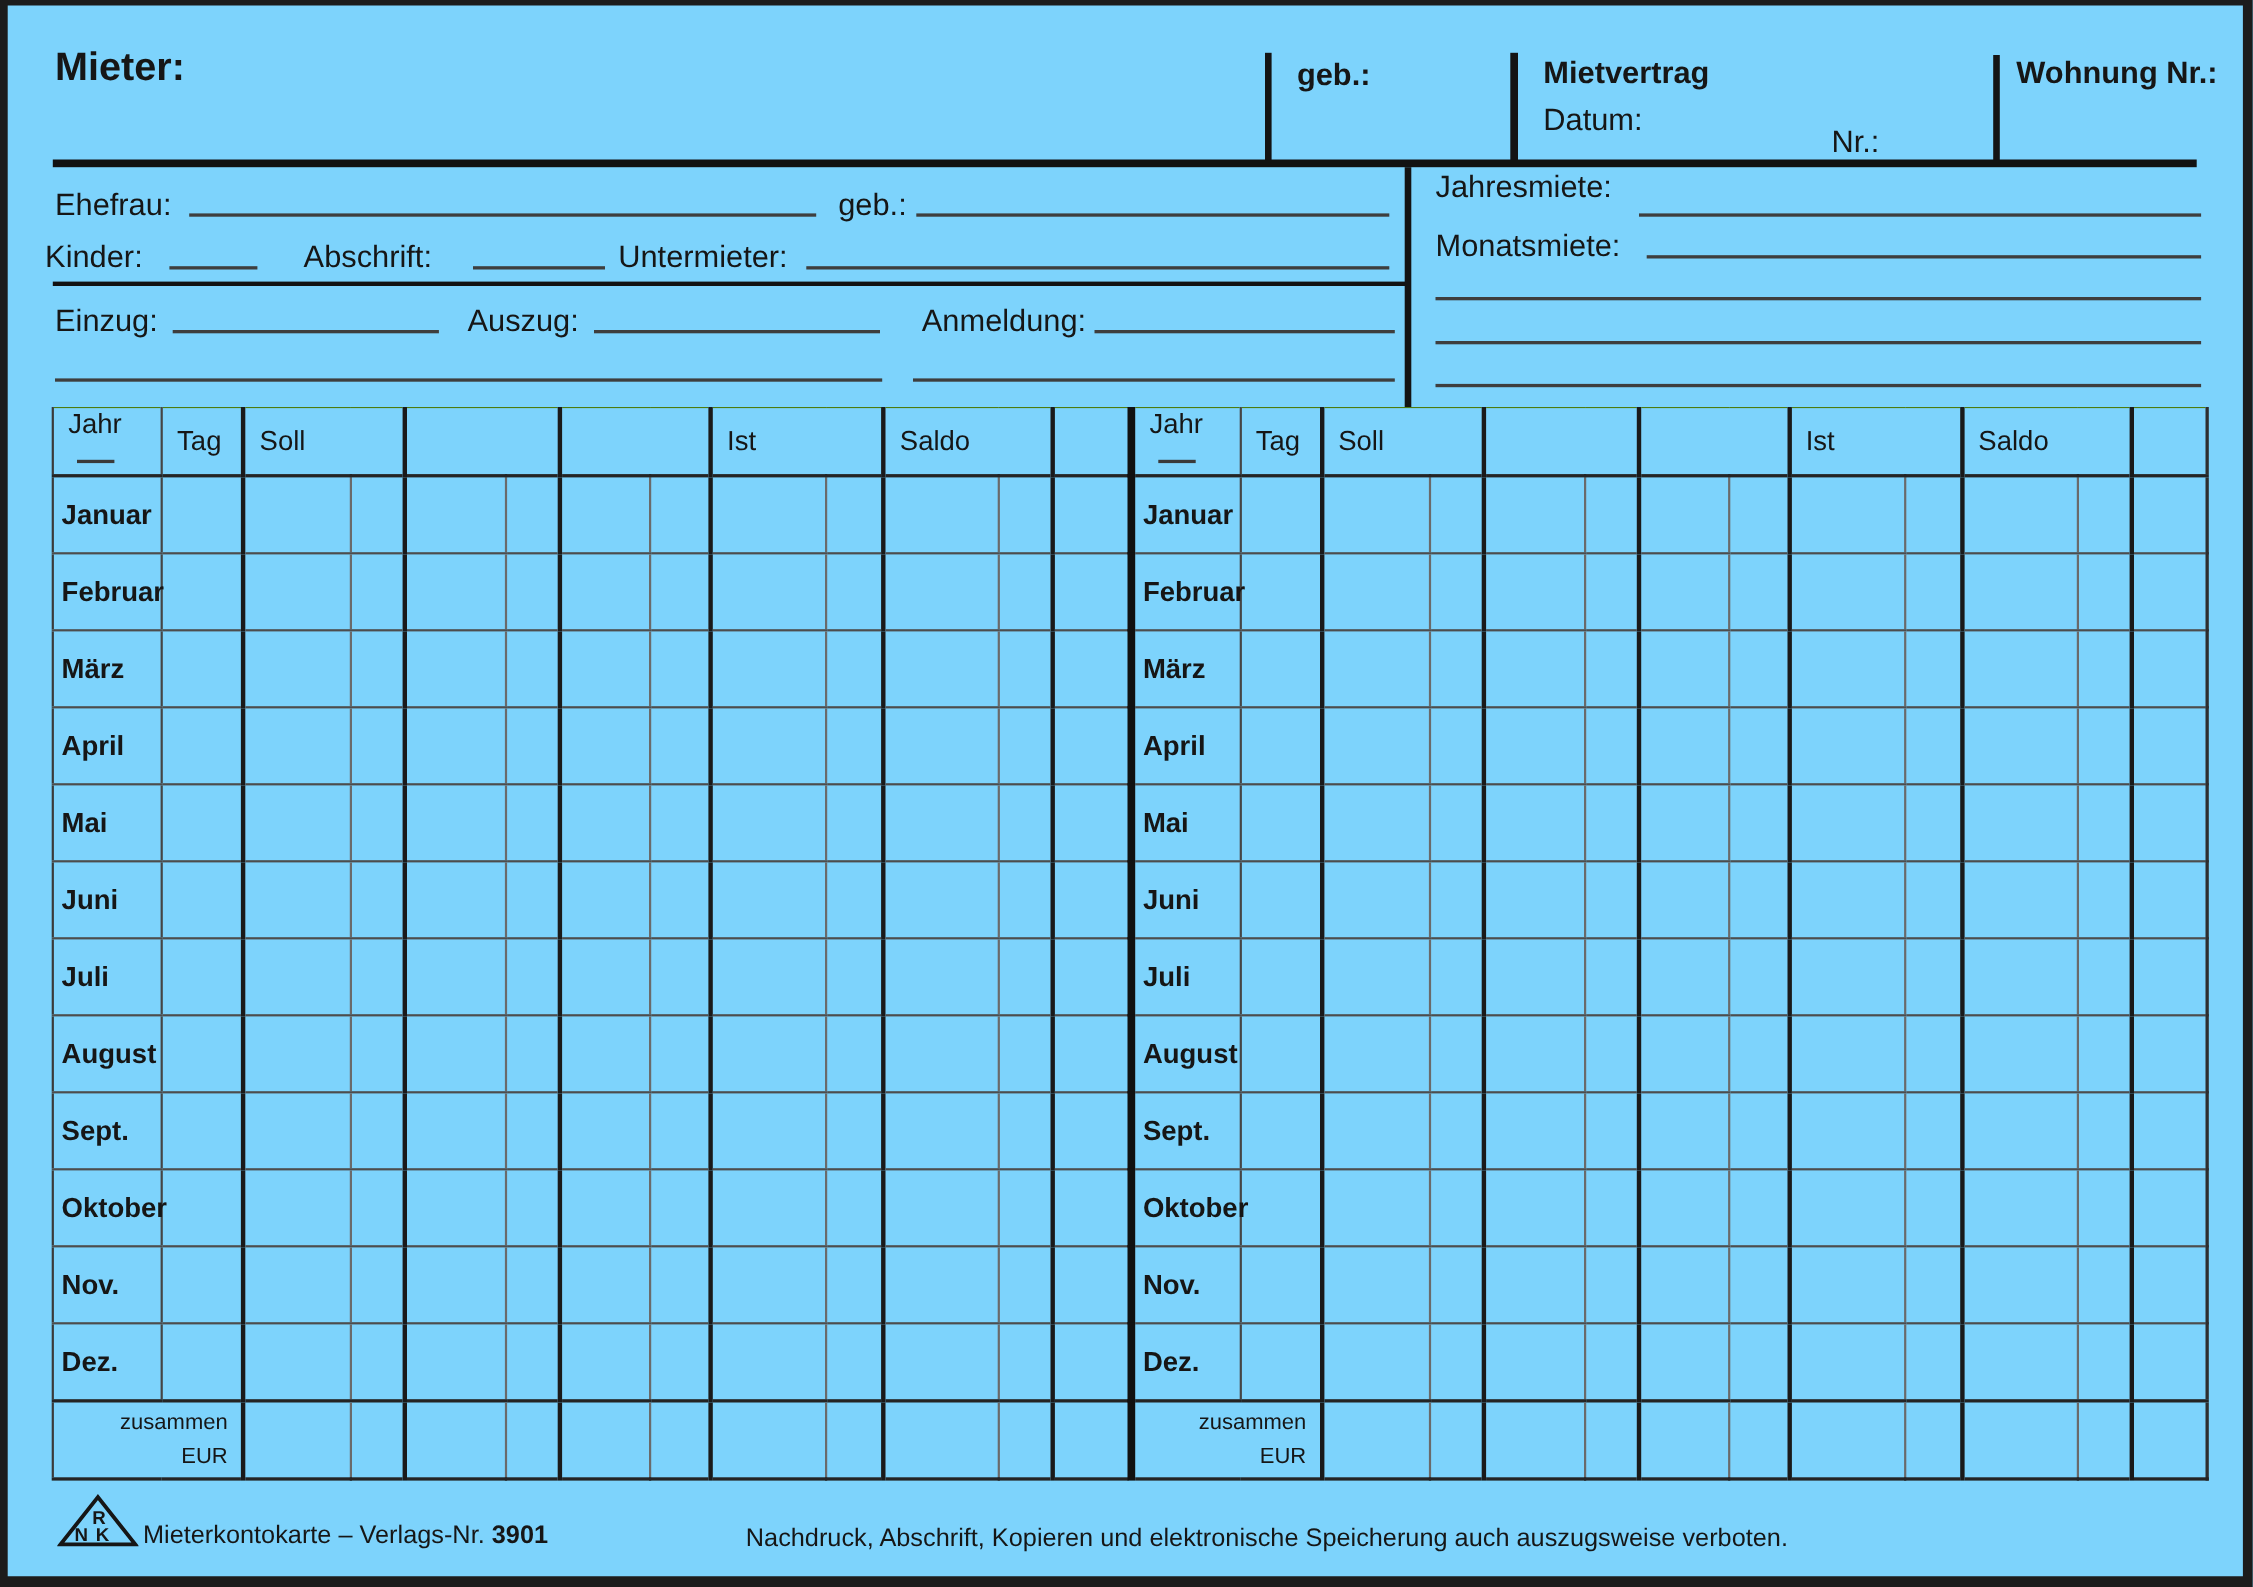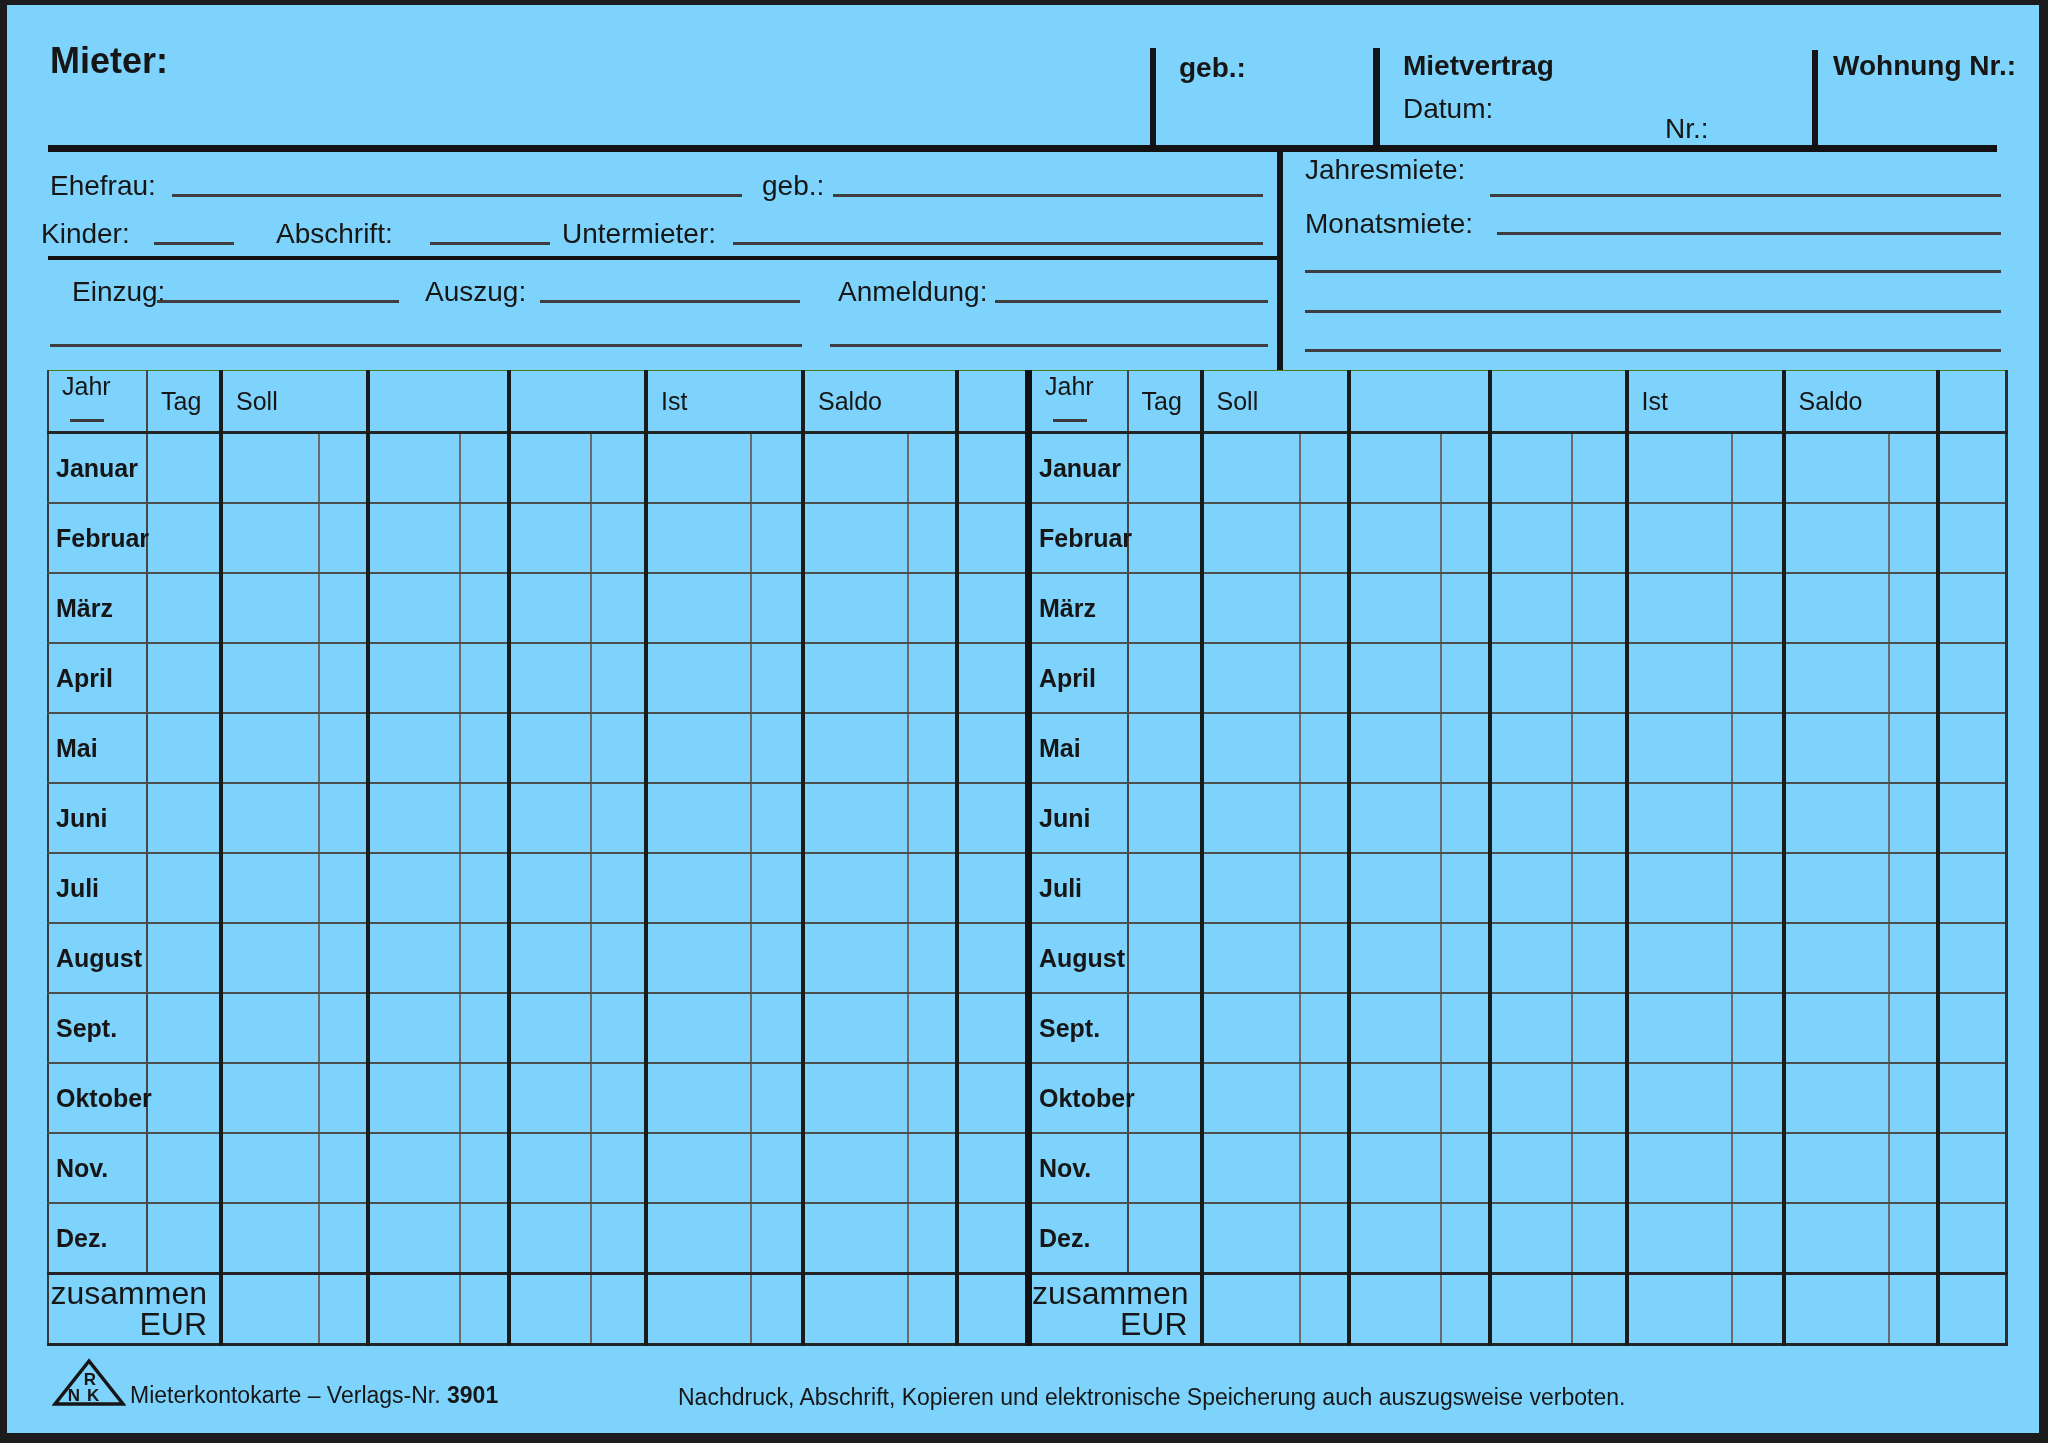--- a/index.html
+++ b/index.html
@@ -22,21 +22,21 @@
   table.ledger{position:absolute;top:370px;border-collapse:collapse;table-layout:fixed;
     border-top:1px solid #4d7c0f;border-bottom:3px solid #242424;width:978px;}
   #ledger-left{left:47px;border-left:2px solid #3a3a3a;}
   #ledger-right{left:1025px;border-left:7px solid #111;border-right:3px solid #2e2e2e;}
   .ledger td{padding:0;border-bottom:2px solid #4d4d4d;vertical-align:middle;}
   .ledger tr.hrow td{height:60px;border-bottom:3px solid #242424;font-size:25px;padding-left:13px;}
   .ledger tr.mrow td{height:68px;}
   .ledger tr.last-month td{border-bottom:3px solid #242424;}
   .ledger tr.trow td{height:68px;border-bottom:none;}
   .ledger td.mcell{font-weight:bold;font-size:25px;padding-left:7px;}
-  .ledger td.tlabel{text-align:right;padding-right:12px;font-size:32px;line-height:31px;}
+  .ledger td.tlabel{text-align:right;padding-right:12px;font-size:20px;line-height:31px;}
   .vthick{border-left:4px solid #1a1a1a;}
   .vmed{border-left:2px solid #454545;}
   .vthin{border-left:2px solid #6a6a6a;}
   .jahr-line{display:inline-block;width:34px;height:3px;background:#3a3a3a;margin-left:8px;margin-bottom:2px;}
   svg text{font-family:"Liberation Sans","DejaVu Sans",sans-serif;fill:#161616;}
 </style>
 </head>
 <body>
 
 <div class="card">
@@ -67,21 +67,21 @@
 
     <div class="abs lbl" style="left:41px;top:218px;">Kinder:</div>
     <div class="fl" style="left:154px;top:242px;width:80px;"></div>
     <div class="abs lbl" style="left:276px;top:218px;">Abschrift:</div>
     <div class="fl" style="left:430px;top:242px;width:120px;"></div>
     <div class="abs lbl" style="left:562px;top:218px;">Untermieter:</div>
     <div class="fl" style="left:733px;top:242px;width:530px;"></div>
 
     <div class="hbar" style="left:48px;top:256px;width:1232px;height:4px;"></div>
 
-    <div class="abs lbl" style="left:50px;top:276px;margin-left:22px;">Einzug:</div>
+    <div class="abs lbl" style="left:50px;top:276px;">Einzug:</div>
     <div class="fl" style="left:157px;top:300px;width:242px;"></div>
     <div class="abs lbl" style="left:425px;top:276px;">Auszug:</div>
     <div class="fl" style="left:540px;top:300px;width:260px;"></div>
     <div class="abs lbl" style="left:838px;top:276px;">Anmeldung:</div>
     <div class="fl" style="left:995px;top:300px;width:273px;"></div>
 
     <div class="fl" style="left:50px;top:344px;width:752px;"></div>
     <div class="fl" style="left:830px;top:344px;width:438px;"></div>
 
     <div class="vbar" style="left:1277px;top:152px;width:6px;height:218px;"></div>

